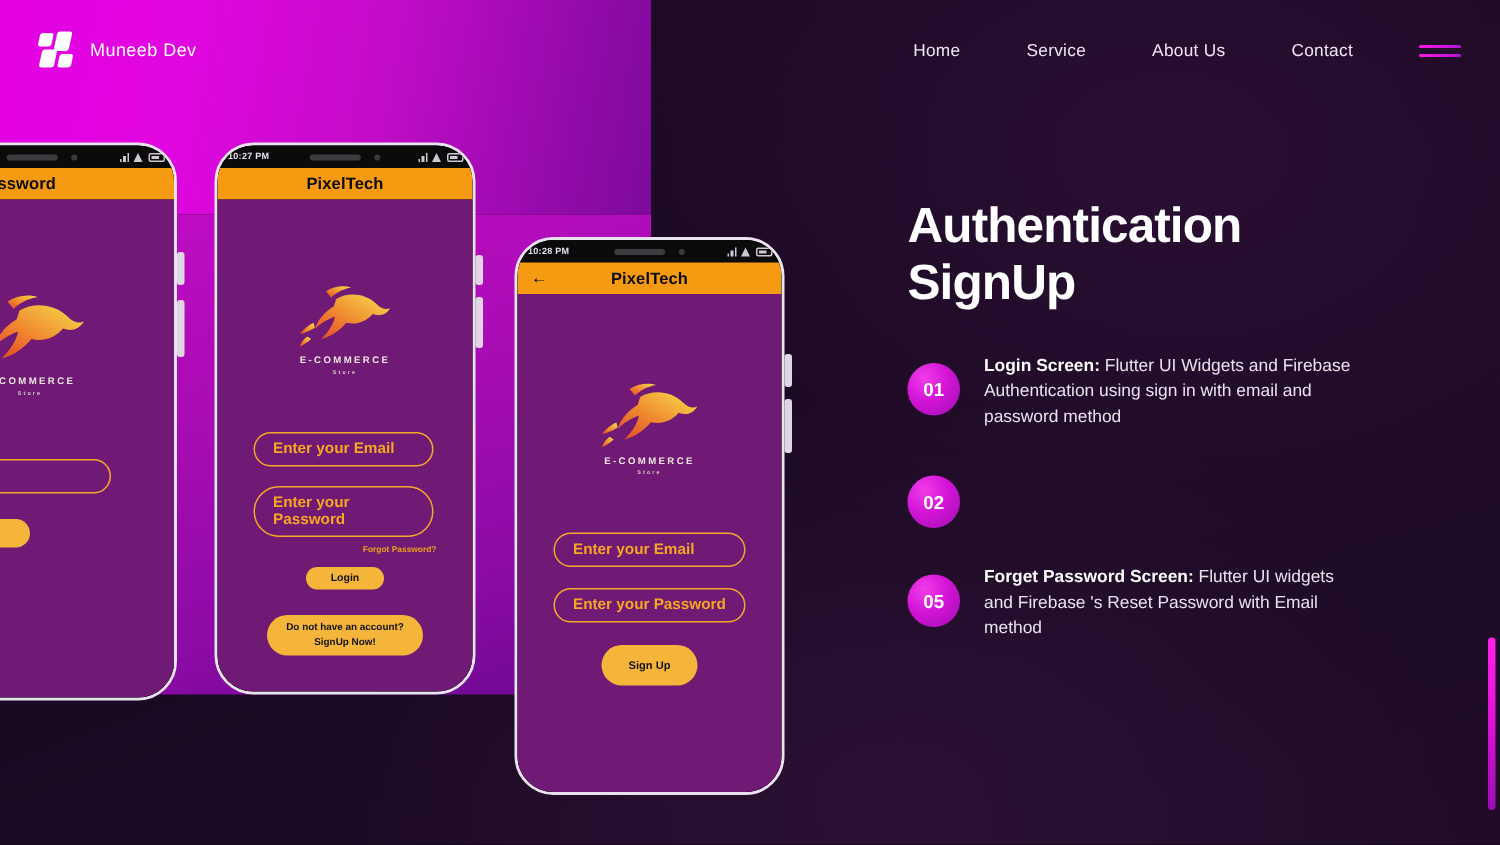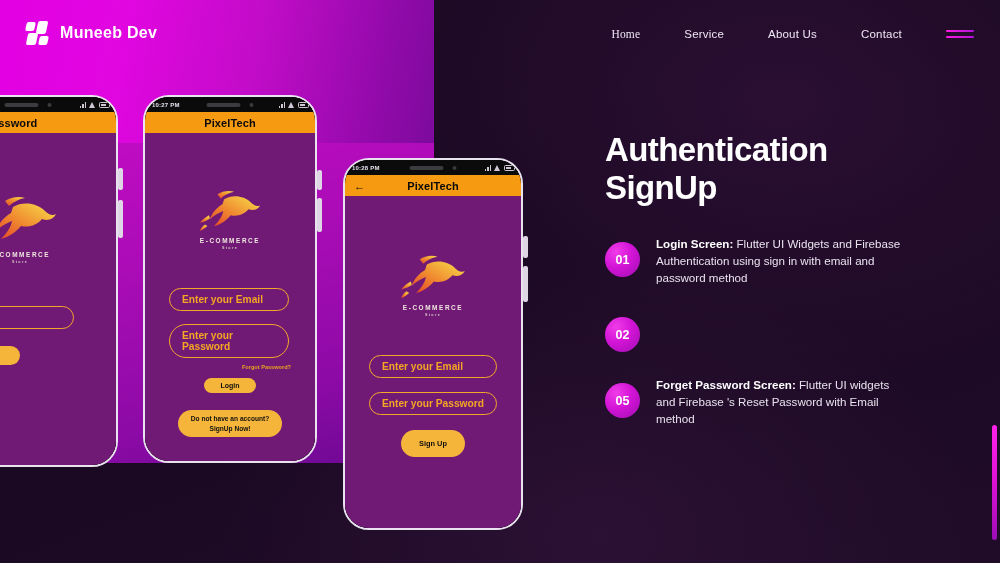--- a/index.html
+++ b/index.html
@@ -33,31 +33,31 @@
   .brand-mark { position:relative; width:24px; height:24px; }
   .brand-mark i {
     position:absolute; display:block; background:#ffffff; border-radius:2px;
     transform:skewX(-12deg);
   }
   .brand-mark i:nth-child(1){ left:0;  top:1px;  width:9px;  height:9px; }
   .brand-mark i:nth-child(2){ left:11px;top:0;   width:10px; height:13px; }
   .brand-mark i:nth-child(3){ left:1px; top:12px;width:10px; height:12px; }
   .brand-mark i:nth-child(4){ left:13px;top:15px;width:9px;  height:9px; }
   .brand-name {
-    color:#ffffff; font-size:16px; font-weight:bold; letter-spacing:.3px;
+    color:#ffffff; font-size:12px; font-weight:normal; letter-spacing:.3px;
   }
 
   .topnav {
     position:absolute; right:26px; top:24px; display:flex; align-items:center; gap:0; z-index:40;
   }
   .topnav a {
     color:#f0e6f4; font-size:11.5px; text-decoration:none; letter-spacing:.2px;
     padding:4px 0; margin-left:44px; white-space:nowrap;
   }
-  .topnav a:first-child{ margin-left:15px;font-family:Liberation Serif, serif; }
+  .topnav a:first-child{ margin-left:15px; }
   .burger { margin-left:44px; width:28px; display:flex; flex-direction:column; gap:4px; cursor:pointer; }
   .burger span { display:block; height:2px; border-radius:2px;
     background:linear-gradient(90deg,#ff19e0,#b014d8); }
   .burger span:nth-child(2){ width:100%; }
 
   
   .right-col { position:absolute; left:605px; top:131px; width:300px; z-index:35; }
   .headline {
     color:#ffffff; font-size:33px; font-weight:bold; line-height:1.14; letter-spacing:-.6px;
   }

